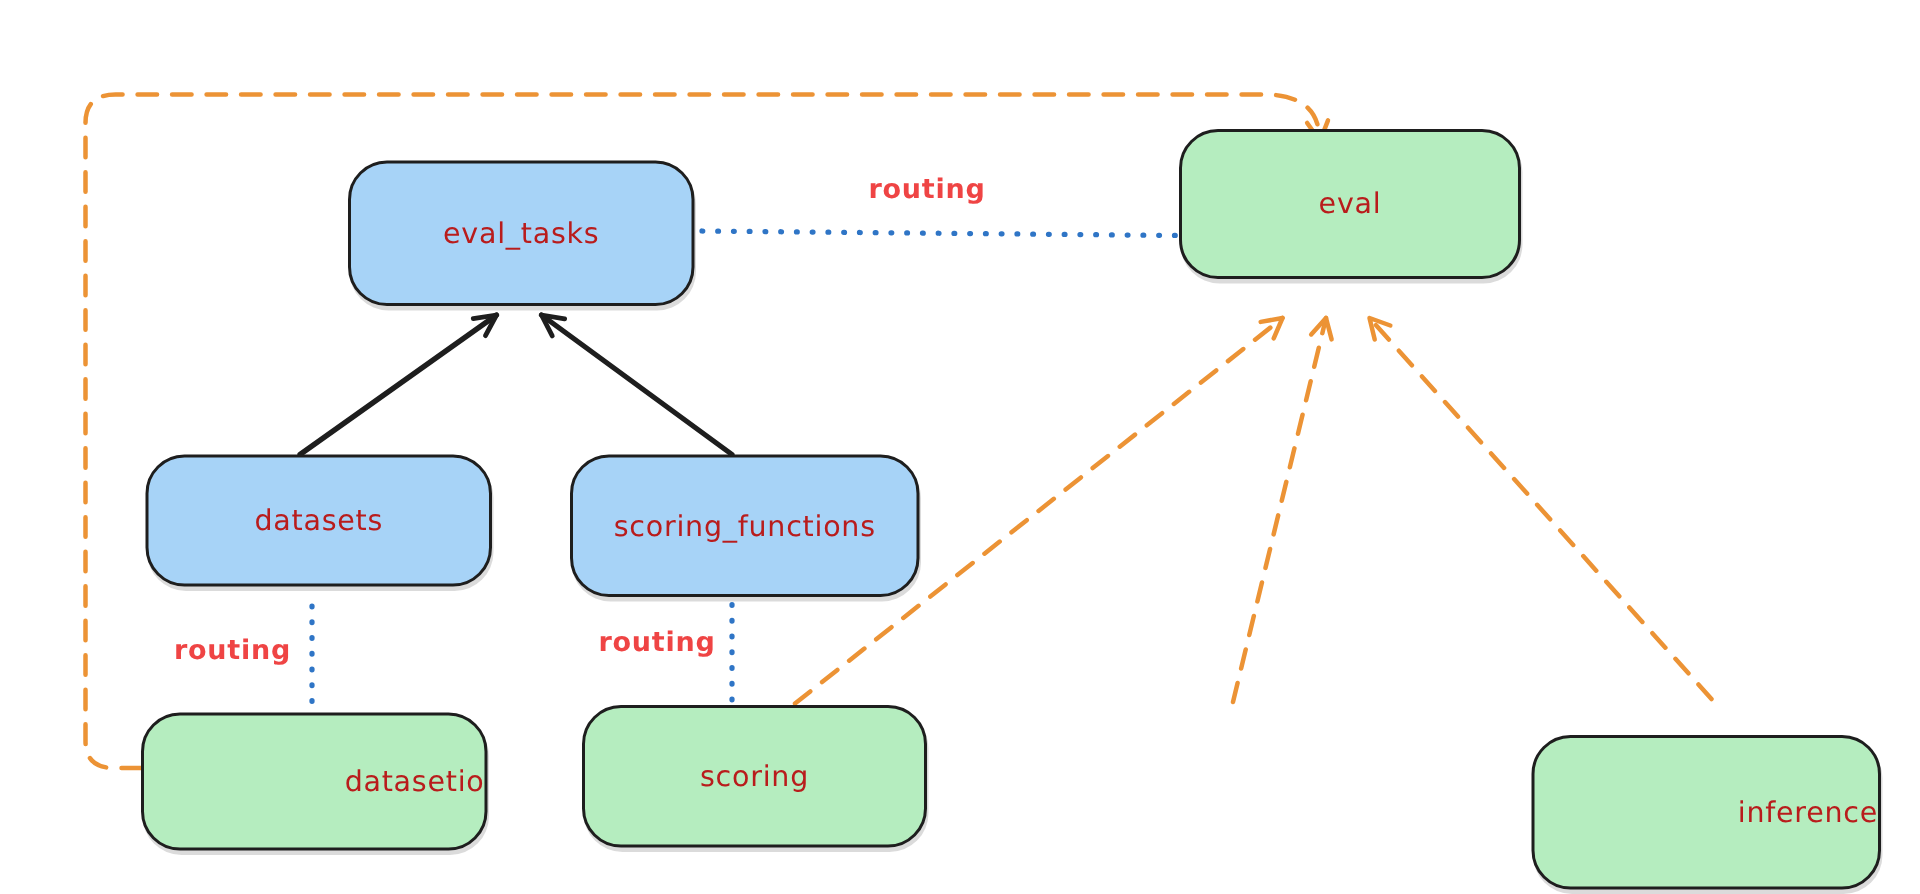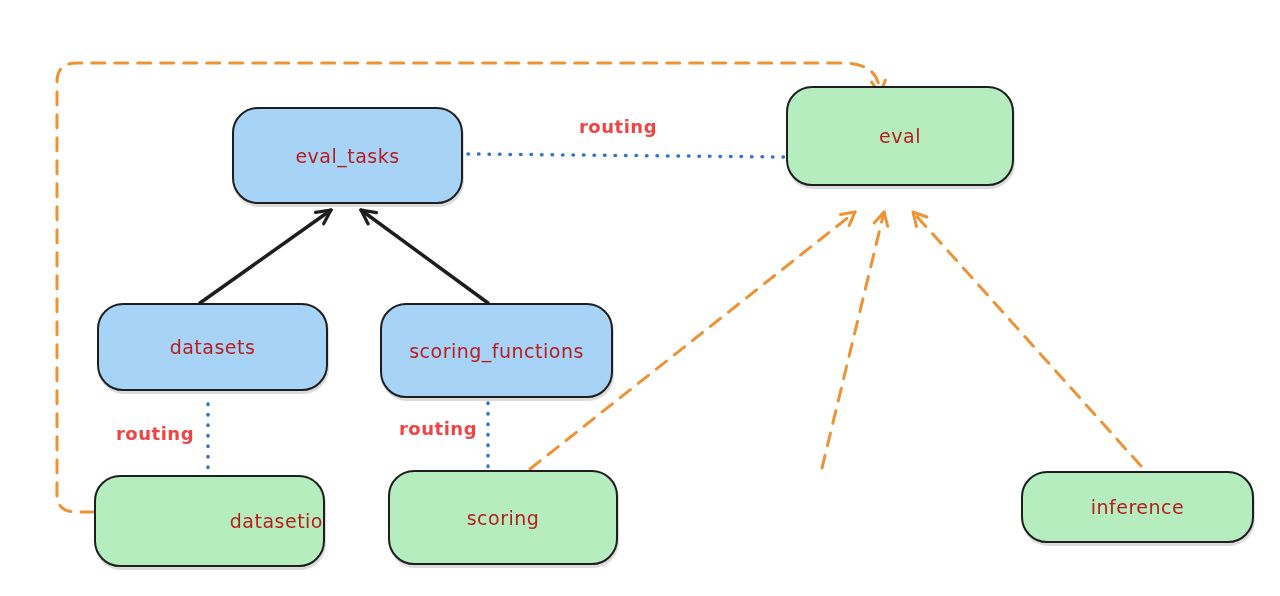--- a/index.html
+++ b/index.html
@@ -99,21 +99,21 @@
 
   <div class="node green" style="left:94px; top:475px; width:231px; height:92px;justify-content:flex-end;">
     <span class="node-label">datasetio</span>
   </div>
 
   <div class="node green" style="left:388px; top:470px; width:230px; height:95px;">
     <span class="node-label">scoring</span>
   </div>
 
 
-  <div class="node green" style="left:1021px; top:471px; width:233px; height:72px;">
+  <div class="node green" style="left:1021px; top:490px; width:233px; height:103px;justify-content:flex-end;">
     <span class="node-label">inference</span>
   </div>
 
   <span class="routing-label" style="left:568px; top:116px;">routing</span>
 
   <span class="routing-label" style="left:105px; top:423px;">routing</span>
 
   <span class="routing-label" style="left:388px; top:418px;">routing</span>
 
 </div>

